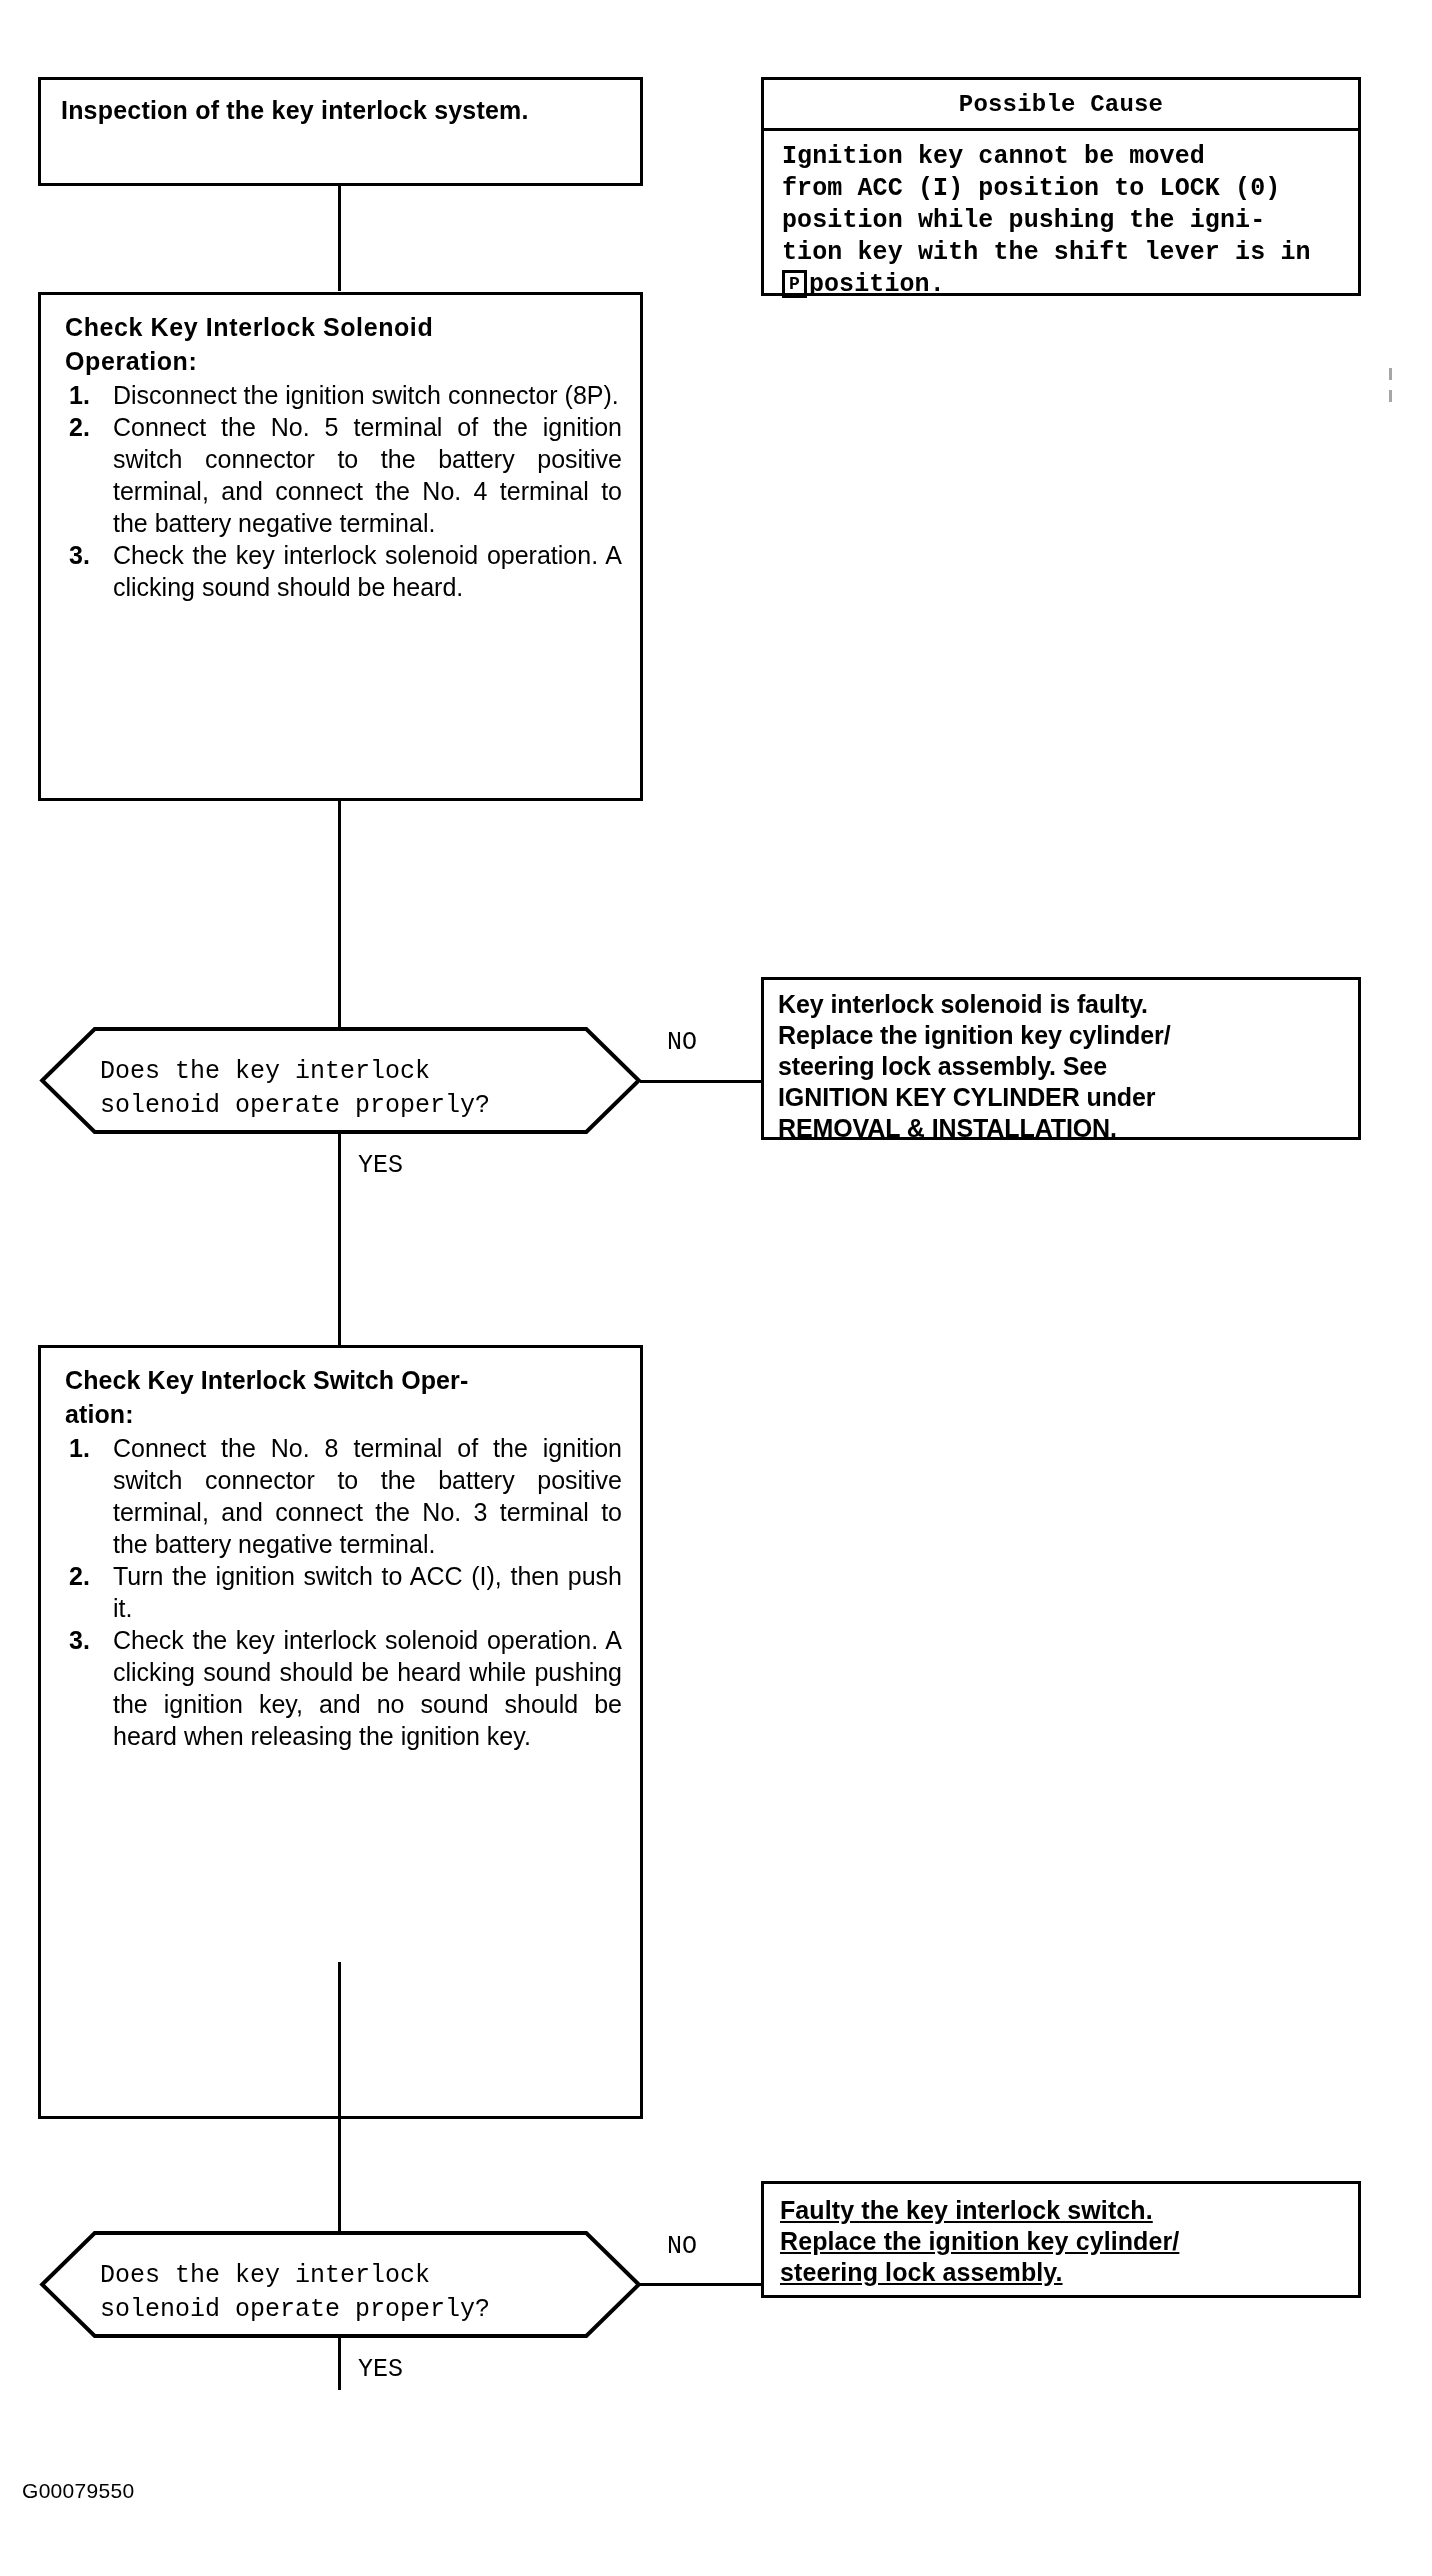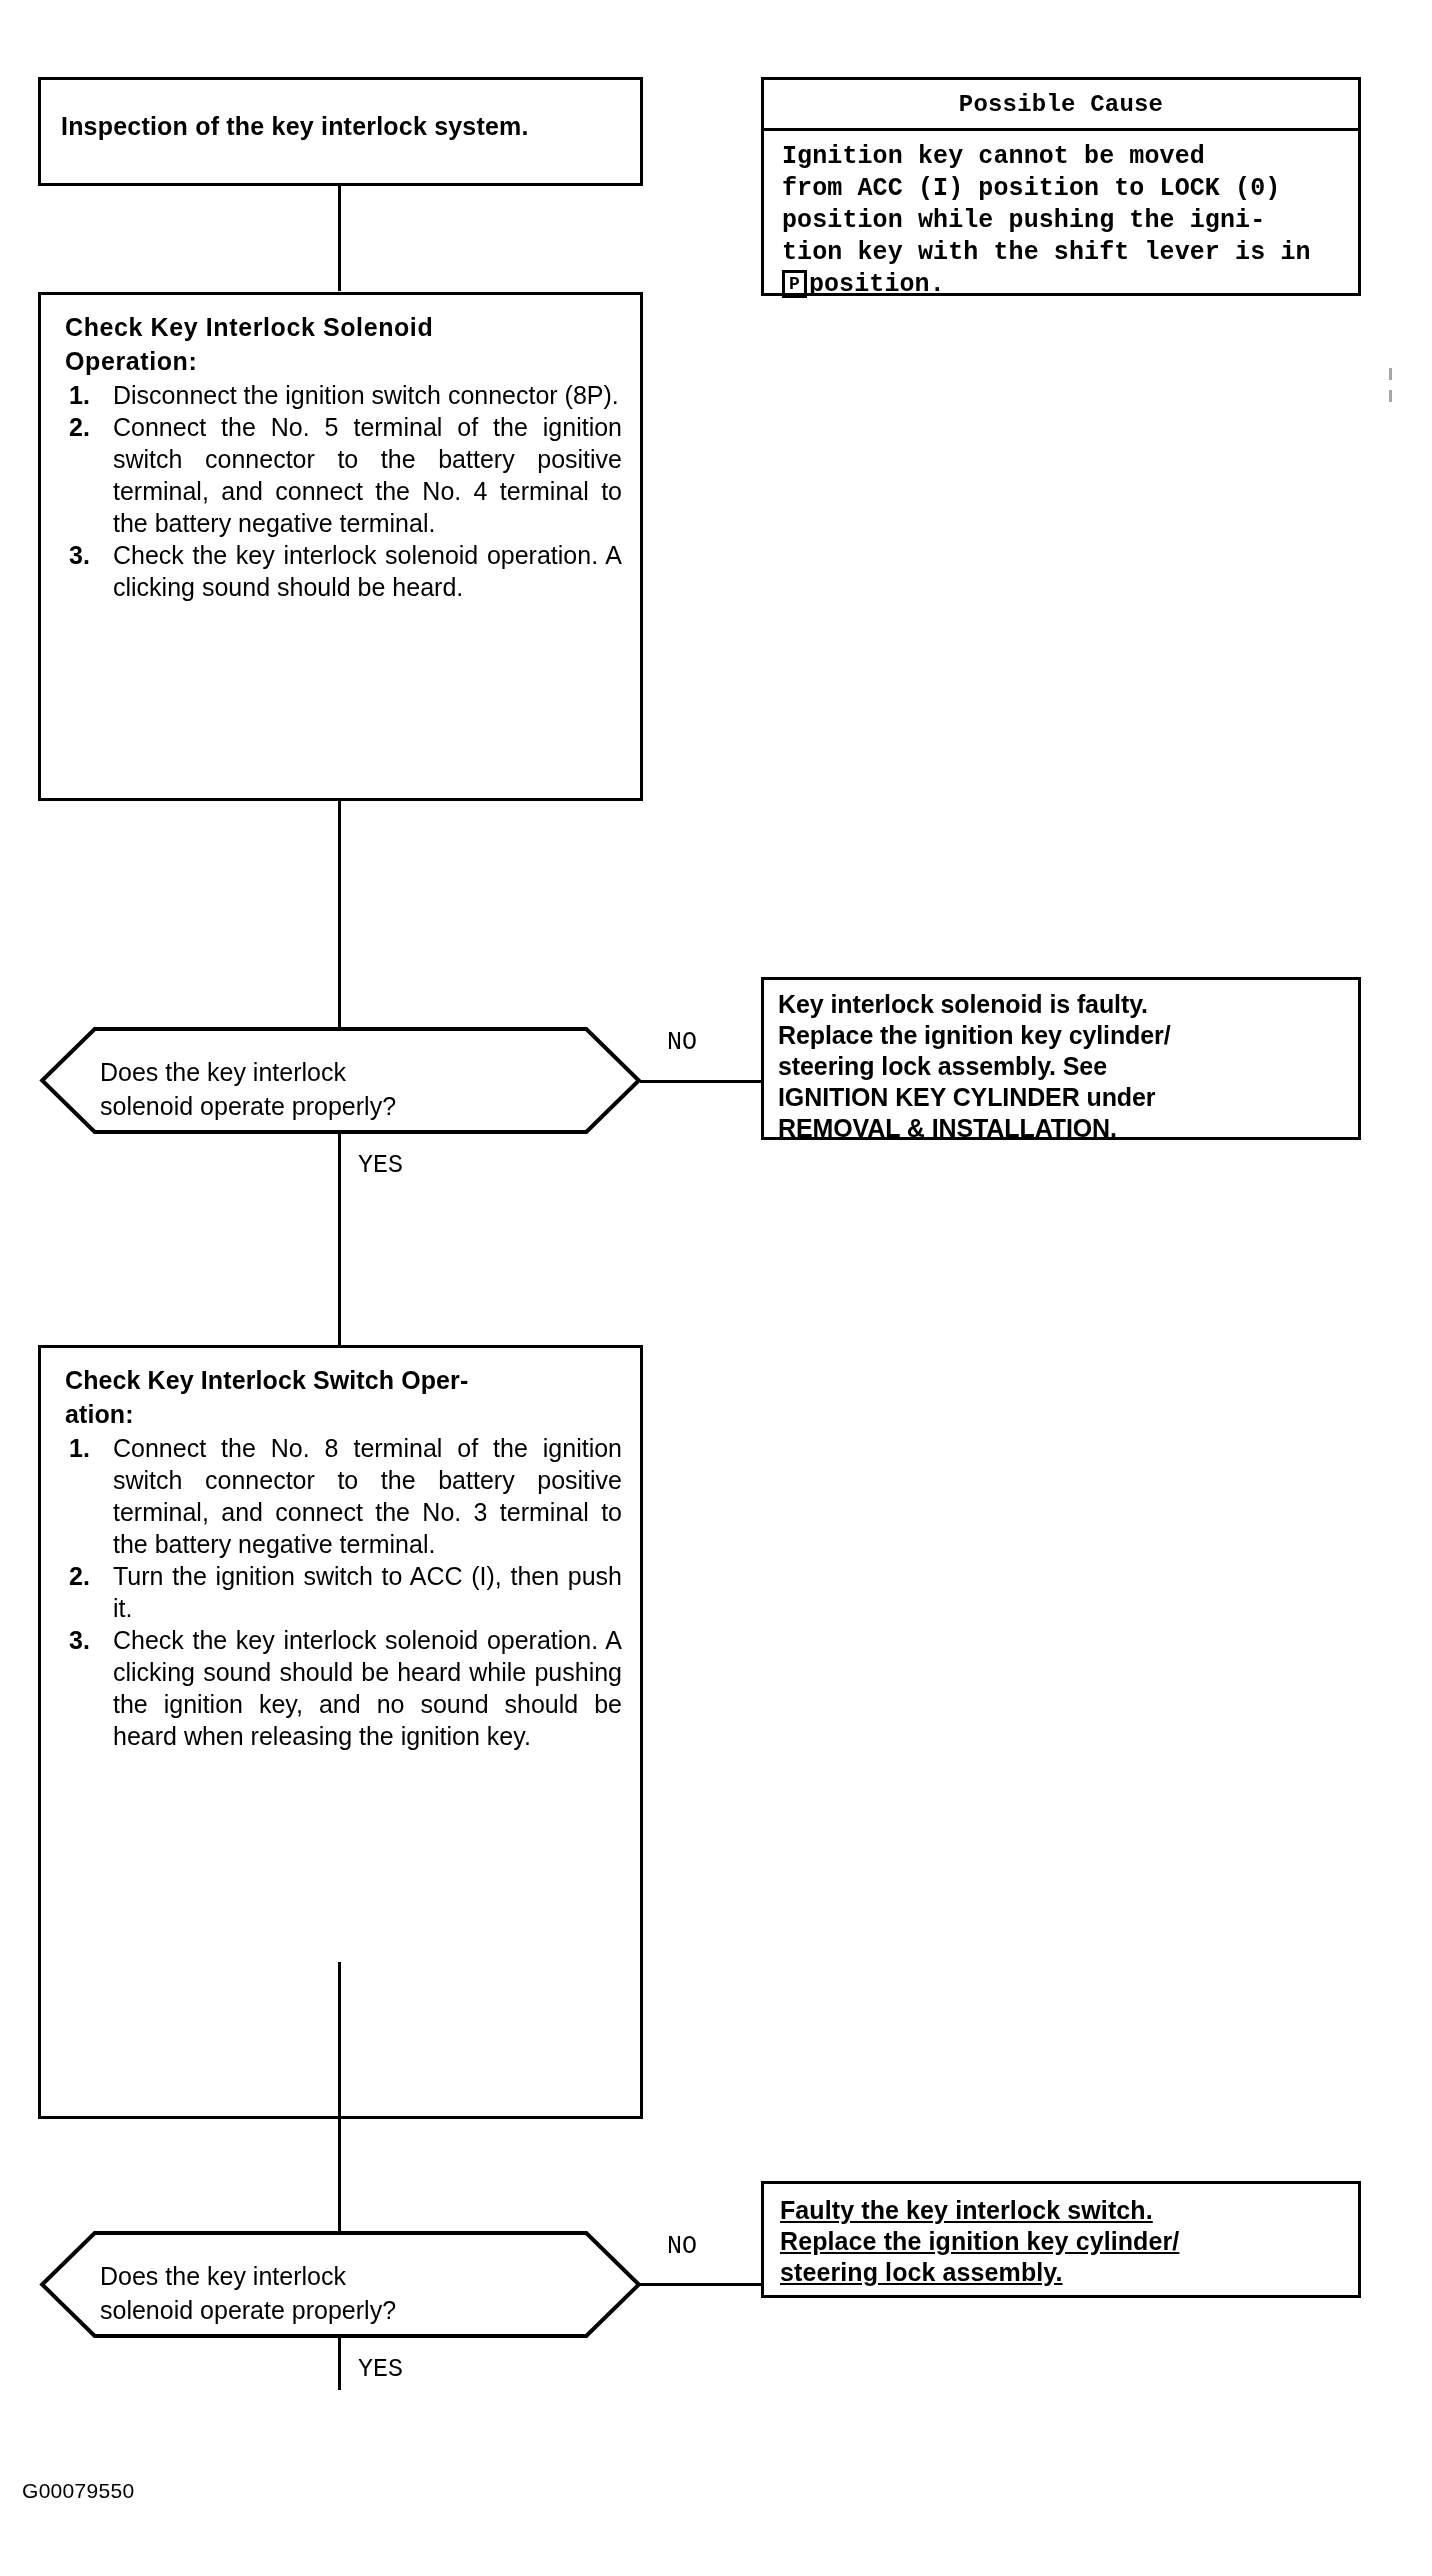--- a/index.html
+++ b/index.html
@@ -36,21 +36,21 @@
     background: #000;
     height: 3px;
   }
 
   
   #box-title {
     left: 38px;
     top: 77px;
     width: 605px;
     height: 109px;
-    padding: 30px 20px 0 20px;
+    padding: 14px 20px 0 20px;
   }
   #box-title .txt {
     font-size: 25px;
     font-weight: bold;
     line-height: 32px;
     letter-spacing: 0.2px;
   }
 
   
   #pc-table {
@@ -149,20 +149,21 @@
     display: block;
   }
   .hex .hex-label {
     position: absolute;
     left: 62px;
     top: 30px;
     width: 438px;
     font-size: 25px;
     line-height: 34px;
     text-align: left;
+    font-family: Liberation Mono, monospace;
   }
   #hex-1 { left: 38px; top: 1025px; width: 605px; height: 111px; }
   #hex-2 { left: 38px; top: 2229px; width: 605px; height: 111px; }
 
   
   .branch-label {
     position: absolute;
     font-size: 25px;
     line-height: 28px;
     font-family: Liberation Mono, monospace;

